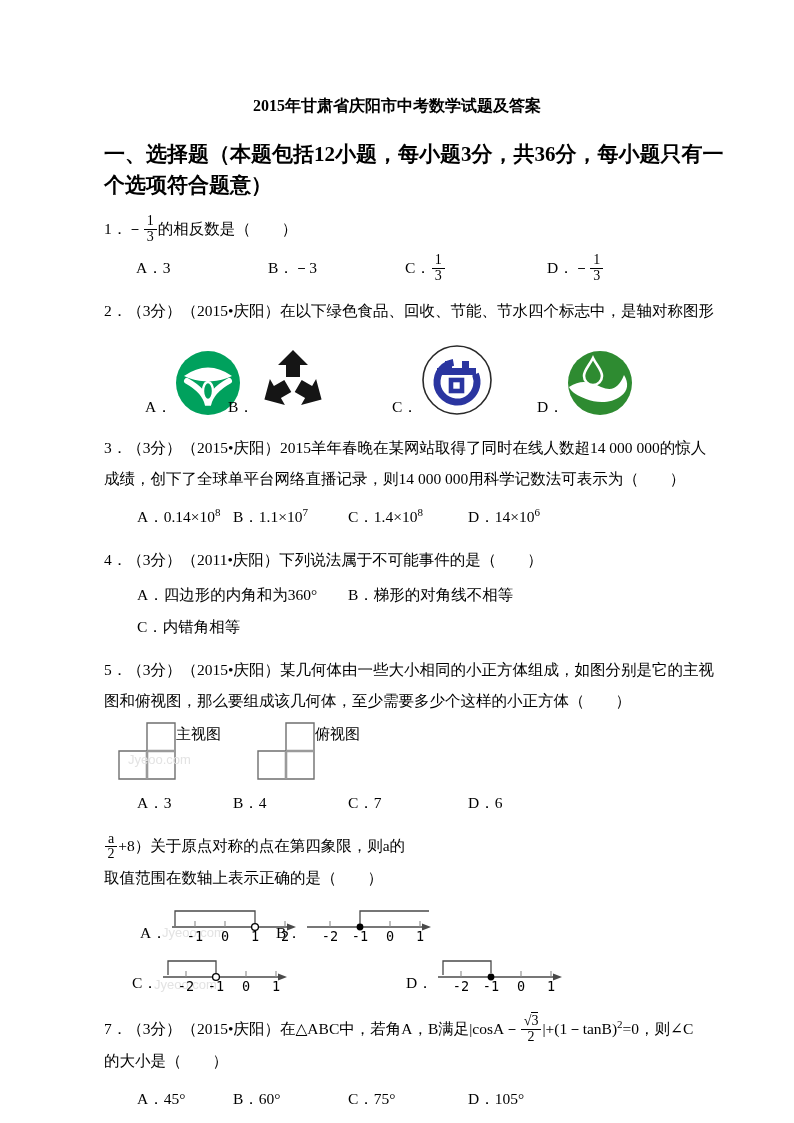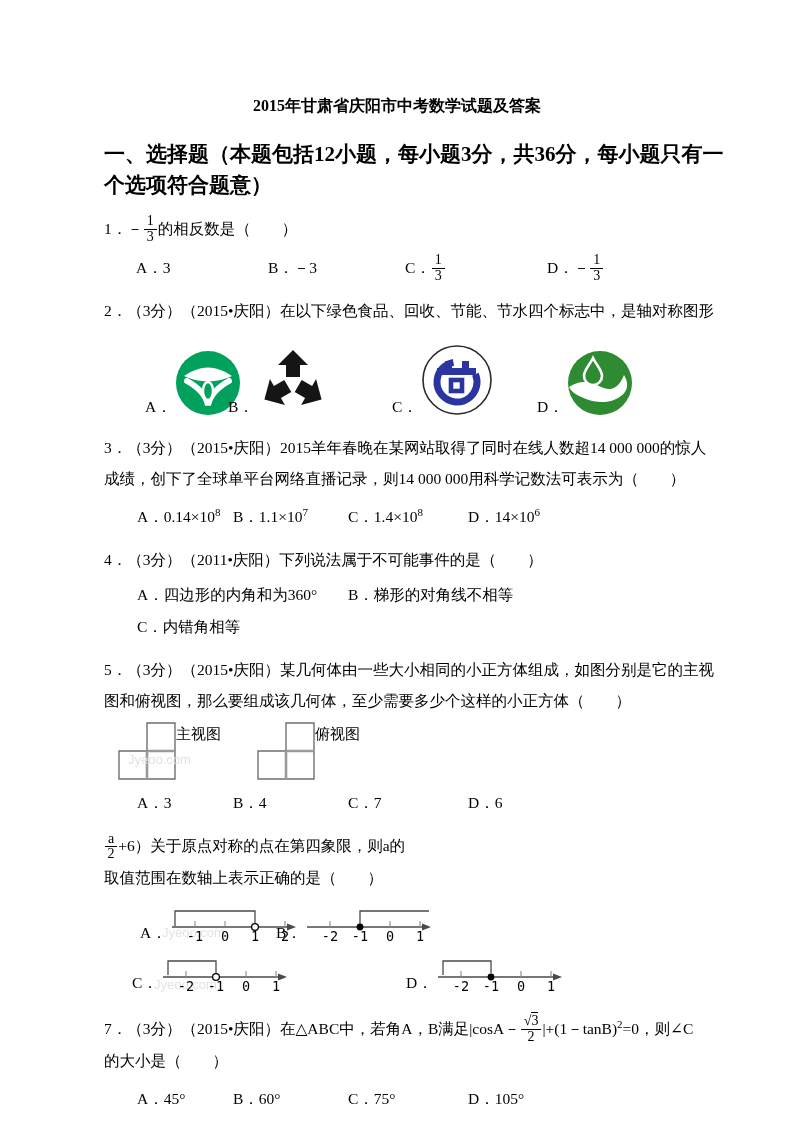--- a/index.html
+++ b/index.html
@@ -162,21 +162,21 @@
     </div>
     <div class="opts narrow">
       <span>A．3</span>
       <span>B．4</span>
       <span>C．7</span>
       <span>D．6</span>
     </div>
   </div>
 
   <div class="q">
-    <p class="qline"><span class="frac"><span class="fn">a</span><span class="fd">2</span></span><span>+6）关于原点对称的点在第四象限，则a的</span></p>
+    <p class="qline"><span class="frac"><span class="fn">a</span><span class="fd">2</span></span><span>+8）关于原点对称的点在第四象限，则a的</span></p>
     <p class="tight">取值范围在数轴上表示正确的是（　　）</p>
     <div class="nl-row">
       <span class="watermark" style="left:58px;top:30px;">Jyeoo.com</span>
       <span class="watermark" style="left:50px;top:82px;">Jyeoo.com</span>
 
       <div class="nl-g" style="left:36px;top:2px;">
         <span class="nl-label">A．</span>
         <svg class="nl" width="128" height="44" viewBox="0 0 128 44">
           <line x1="3" y1="28" x2="120" y2="28"></line>
           <polygon points="127,28 118,24.4 118,31.6"></polygon>

